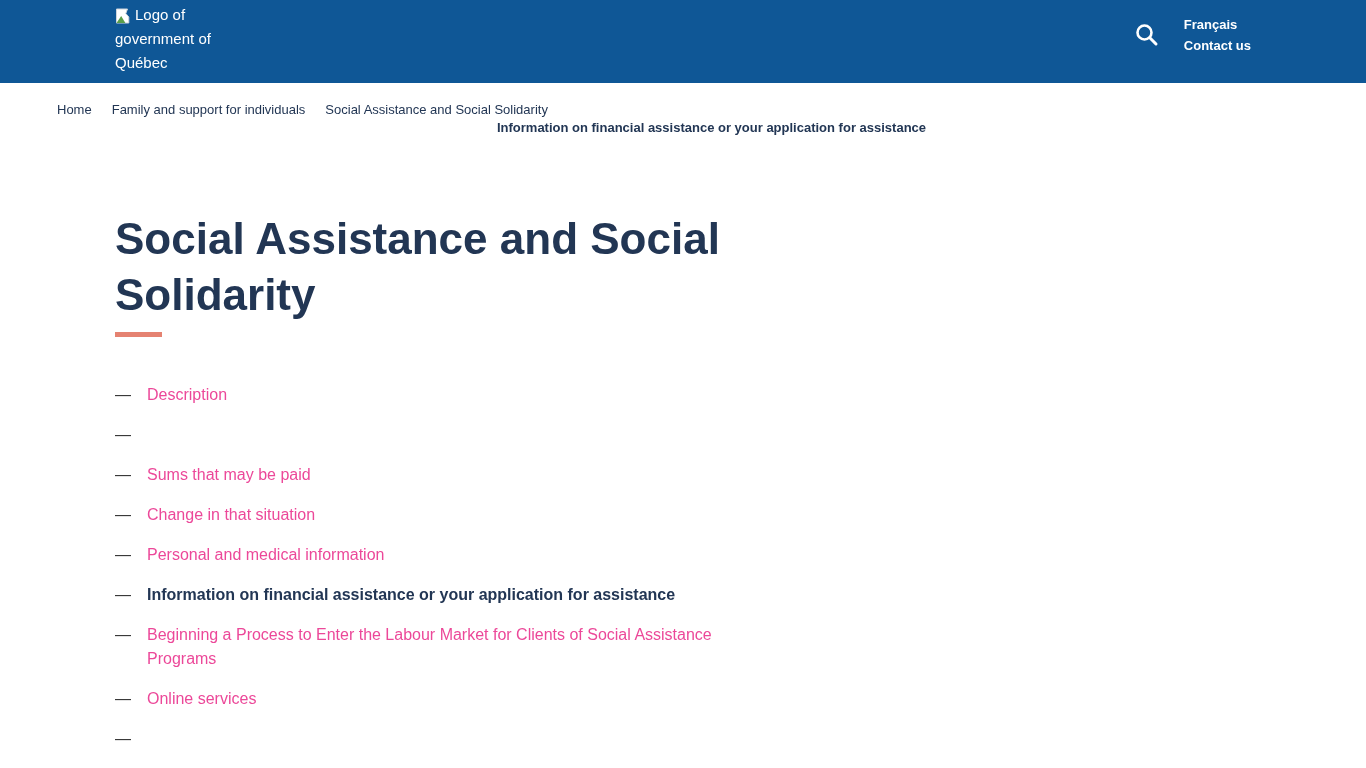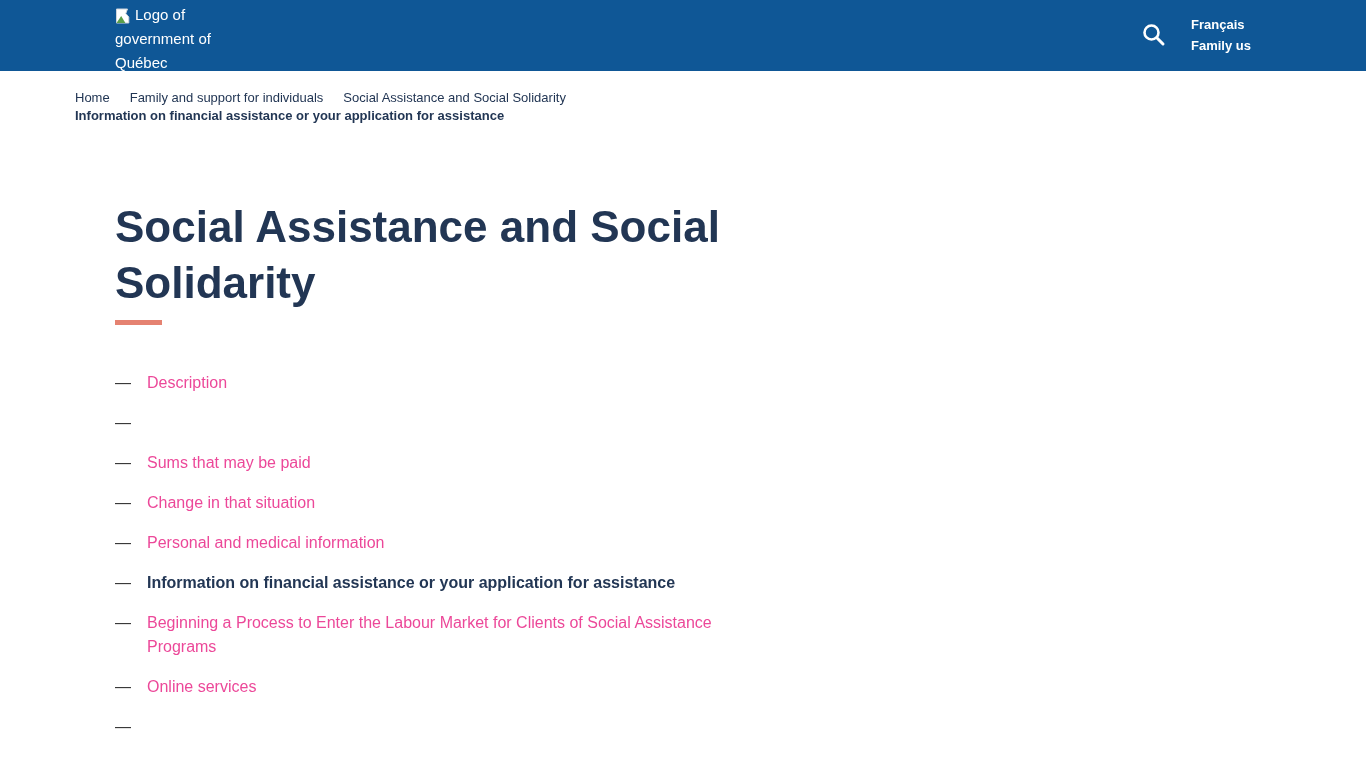--- a/index.html
+++ b/index.html
@@ -6,21 +6,21 @@
   html, body {
     width: 1366px; height: 768px;
     background: #ffffff;
     font-family: "Liberation Sans", "DejaVu Sans", sans-serif;
     overflow: hidden;
   }
 
   
   .site-header {
     position: relative;
-    width: 100%; height: 71px;
+    width: 100%; height: 83px;
     background: #0F5796;
   }
   .logo-link {
     position: absolute; left: 115px; top: 3px;
     color: #ffffff; text-decoration: none;
     font-size: 15px; line-height: 24px;
     display: block; cursor: pointer;
   }
   .logo-line { display: block; white-space: nowrap; }
   .logo-line:first-child { display: flex; align-items: center; gap: 2px; }
@@ -39,21 +39,21 @@
     display: flex; flex-direction: column;
     margin-top: 14px;
   }
   .header-link {
     color: #ffffff; text-decoration: none;
     font-size: 13px; font-weight: bold; line-height: 21px;
     cursor: pointer; white-space: nowrap;
   }
 
   
-  .breadcrumb { margin: 18px 0 0 75px; color: #223654; }
+  .breadcrumb { margin: 18px 0 0 57px; color: #223654; text-align: center; }
   .bc-row { display: flex; gap: 20px; }
   .bc-link {
     color: #223654; text-decoration: none;
     font-size: 13px; line-height: 18px; cursor: pointer;
     white-space: nowrap;
   }
   .bc-current {
     font-size: 13px; line-height: 18px; font-weight: bold;
     margin-top: 0;
   }
@@ -117,21 +117,21 @@
     <button class="search-btn">
       <span>
         <svg width="26" height="26" viewBox="0 0 26 26">
           <circle cx="10.5" cy="10.5" r="7" fill="none" stroke="#ffffff" stroke-width="2.6"></circle>
           <line x1="15.8" y1="15.8" x2="22" y2="22" stroke="#ffffff" stroke-width="3" stroke-linecap="round"></line>
         </svg>
       </span>
     </button>
     <nav class="header-links">
       <a class="header-link">Français</a>
-      <a class="header-link">Family us</a>
+      <a class="header-link">Contact us</a>
     </nav>
   </div>
 </header>
 
 <nav class="breadcrumb">
   <div class="bc-row">
     <a class="bc-link">Home</a>
     <a class="bc-link">Family and support for individuals</a>
     <a class="bc-link">Social Assistance and Social Solidarity</a>
   </div>

